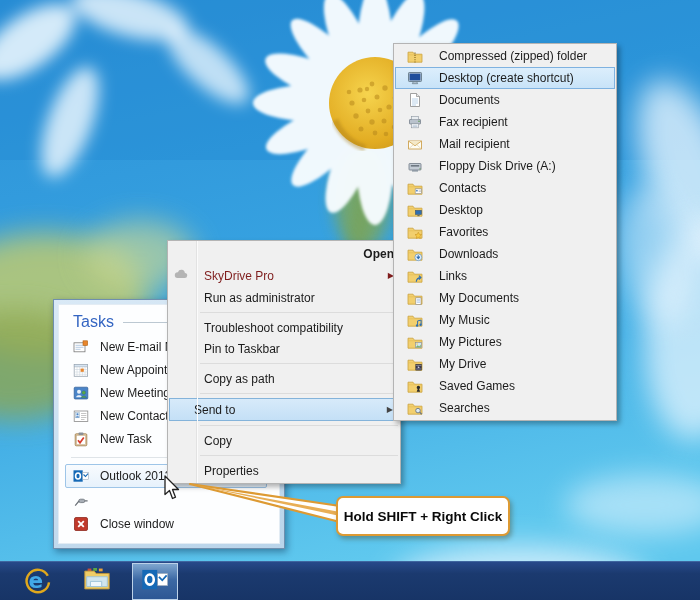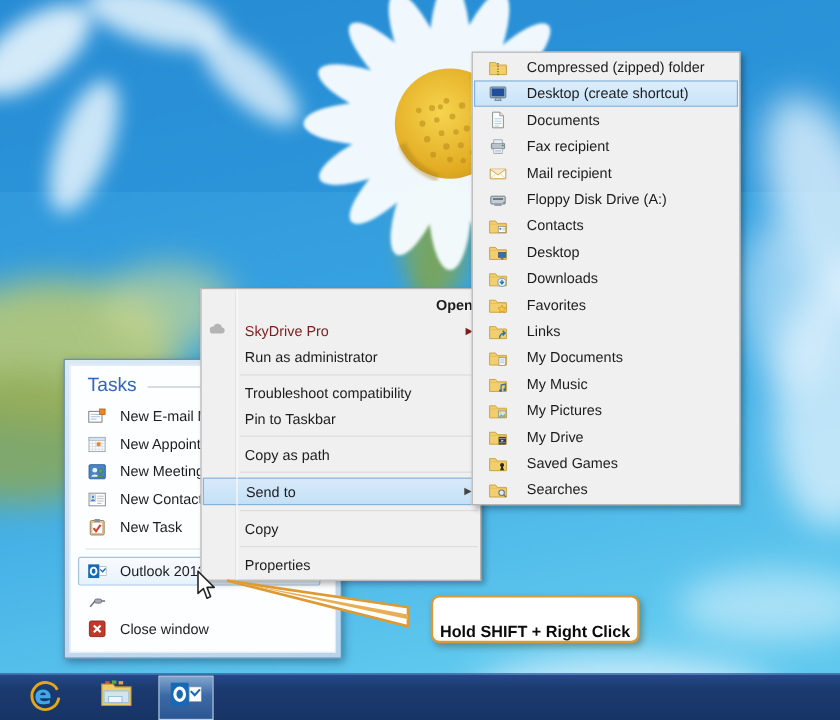--- a/index.html
+++ b/index.html
@@ -6,21 +6,21 @@
   body{width:700px;height:600px;position:relative;overflow:hidden;
        font-family:"Liberation Sans",sans-serif;background:#2d95da;}
   #wallpaper{position:absolute;left:0;top:0;z-index:0;}
 
   
   .menu{position:absolute;background:#f0f0f0;border:1px solid #b4b4b4;
         box-shadow:3px 3px 5px rgba(0,0,0,.3);font-size:12px;color:#1c1c1c;}
   .menu .sep{height:1px;background:#dcdcdc;margin:4px 2px 4px 32px;}
   .mrow{display:flex;align-items:center;position:relative;height:20px;padding:0 6px 0 36px;}
   .mrow.hl{background:linear-gradient(#d7eafa,#c4e0f6);border:1px solid #84b3da;
-           height:20px;margin:0 1px;padding:0 5px 0 35px;}
+           height:20px;margin:0 1px;padding:0 5px 0 24px;}
   .mrow .lbl{flex:1 1 auto;white-space:nowrap;overflow:hidden;}
   .mrow .arrow{font-size:8px;color:#444;margin-left:4px;}
   .mrow.disabled .lbl,.mrow.disabled .arrow{color:#7f1d1d;}
   .mrow.bold .lbl{font-weight:bold;text-align:right;}
   .gut-ic{position:absolute;left:5px;top:2px;width:17px;height:17px;}
 
   #context-menu{left:167px;top:240px;width:232px;z-index:5;padding:2px 0;}
   #context-menu:before{content:"";position:absolute;left:28px;top:0;bottom:0;width:1px;background:#e2e2e2;}
   #context-menu:after{content:"";position:absolute;left:29px;top:0;bottom:0;width:1px;background:#fbfbfb;}
   #context-menu .mrow{height:21px;}
@@ -47,22 +47,22 @@
   .jrow .ic{width:16px;height:16px;flex:0 0 16px;margin-right:11px;}
   .jl-sep{height:1px;background:#dfe4e8;margin:7px 4px 6px 6px;}
   .jrow.hl{border:1px solid #9ec5e8;background:linear-gradient(#f8fbfe,#e7f2fc);
            border-radius:2px;height:22px;margin:0 8px 1px 0;padding-left:7px;}
 
   
   #callout-tail{position:absolute;left:150px;top:468px;z-index:8;}
   #callout{position:absolute;left:336px;top:496px;width:170px;height:36px;z-index:9;
            background:#fff;border:2.5px solid #dd9a33;border-radius:7px;
            box-shadow:2px 3px 5px rgba(70,45,0,.35);
-           display:flex;align-items:flex-end;justify-content:center;
-           font-size:13.5px;font-weight:bold;color:#0a0a0a;margin-left:23px;}
+           display:flex;align-items:center;justify-content:center;
+           font-size:13.5px;font-weight:bold;color:#0a0a0a;}
   #cursor{position:absolute;left:163px;top:475px;z-index:10;}
 
   
   #taskbar{position:absolute;left:0;top:561px;width:700px;height:39px;z-index:7;
            background:linear-gradient(#27498a,#1b3a6f 30%,#173466);
            border-top:1px solid #3f659f;display:flex;align-items:center;}
   .tb-btn{width:46px;height:37px;display:flex;align-items:center;justify-content:center;margin-left:14px;}
   .tb-btn.active{background:linear-gradient(#7fa6cf,#3c69a4 45%,#2d5794);
                  border:1px solid #bcd2e8;box-sizing:border-box;margin-left:12px;}
 </style>
@@ -357,32 +357,32 @@
           <path d="M1 6.8 H15" stroke="#e3b84f" stroke-width="0.6"></path>
           <rect x="8.3" y="8.3" width="6.2" height="4.2" fill="#2f6fb2" stroke="#4a5a66" stroke-width="0.6"></rect>
           <path d="M10.4 13.6h2.2" stroke="#4a5a66" stroke-width="0.9"></path>
         </svg></span>
       <span class="lbl">Desktop</span>
     </div>
     <div class="si">
       <span class="ic"><svg width="16" height="16" viewBox="0 0 16 16">
           <path d="M1 4.2 h5 l1.5 2 H15 v8 H1 z" fill="#f2cf6e" stroke="#caa23f" stroke-width="0.8"></path>
           <path d="M1 6.8 H15" stroke="#e3b84f" stroke-width="0.6"></path>
+          <path d="M11.3 8.2 l1 2.1 2.3 .3 -1.7 1.6 .4 2.3 -2 -1.1 -2 1.1 .4 -2.3 -1.7 -1.6 2.3 -.3 z" fill="#f6c944" stroke="#c58c1f" stroke-width="0.5"></path>
+        </svg></span>
+      <span class="lbl">Favorites</span>
+    </div>
+    <div class="si">
+      <span class="ic"><svg width="16" height="16" viewBox="0 0 16 16">
+          <path d="M1 4.2 h5 l1.5 2 H15 v8 H1 z" fill="#f2cf6e" stroke="#caa23f" stroke-width="0.8"></path>
+          <path d="M1 6.8 H15" stroke="#e3b84f" stroke-width="0.6"></path>
           <circle cx="11.3" cy="11.3" r="3.4" fill="#eaf3fb" stroke="#5b93c9" stroke-width="0.7"></circle>
           <path d="M11.3 9.2 v3 m-1.6 -1.5 l1.6 1.9 1.6 -1.9" stroke="#2f6fb2" stroke-width="1.1" fill="none"></path>
         </svg></span>
       <span class="lbl">Downloads</span>
-    </div>
-    <div class="si">
-      <span class="ic"><svg width="16" height="16" viewBox="0 0 16 16">
-          <path d="M1 4.2 h5 l1.5 2 H15 v8 H1 z" fill="#f2cf6e" stroke="#caa23f" stroke-width="0.8"></path>
-          <path d="M1 6.8 H15" stroke="#e3b84f" stroke-width="0.6"></path>
-          <path d="M11.3 8.2 l1 2.1 2.3 .3 -1.7 1.6 .4 2.3 -2 -1.1 -2 1.1 .4 -2.3 -1.7 -1.6 2.3 -.3 z" fill="#f6c944" stroke="#c58c1f" stroke-width="0.5"></path>
-        </svg></span>
-      <span class="lbl">Favorites</span>
     </div>
     <div class="si">
       <span class="ic"><svg width="16" height="16" viewBox="0 0 16 16">
           <path d="M1 4.2 h5 l1.5 2 H15 v8 H1 z" fill="#f2cf6e" stroke="#caa23f" stroke-width="0.8"></path>
           <path d="M1 6.8 H15" stroke="#e3b84f" stroke-width="0.6"></path>
           <path d="M9.3 13.8 q0.2 -4.2 4.6 -4.2 m-2 -2 l2 2 -2 2" stroke="#2f6fb2" stroke-width="1.2" fill="none"></path>
         </svg></span>
       <span class="lbl">Links</span>
     </div>
     <div class="si">

